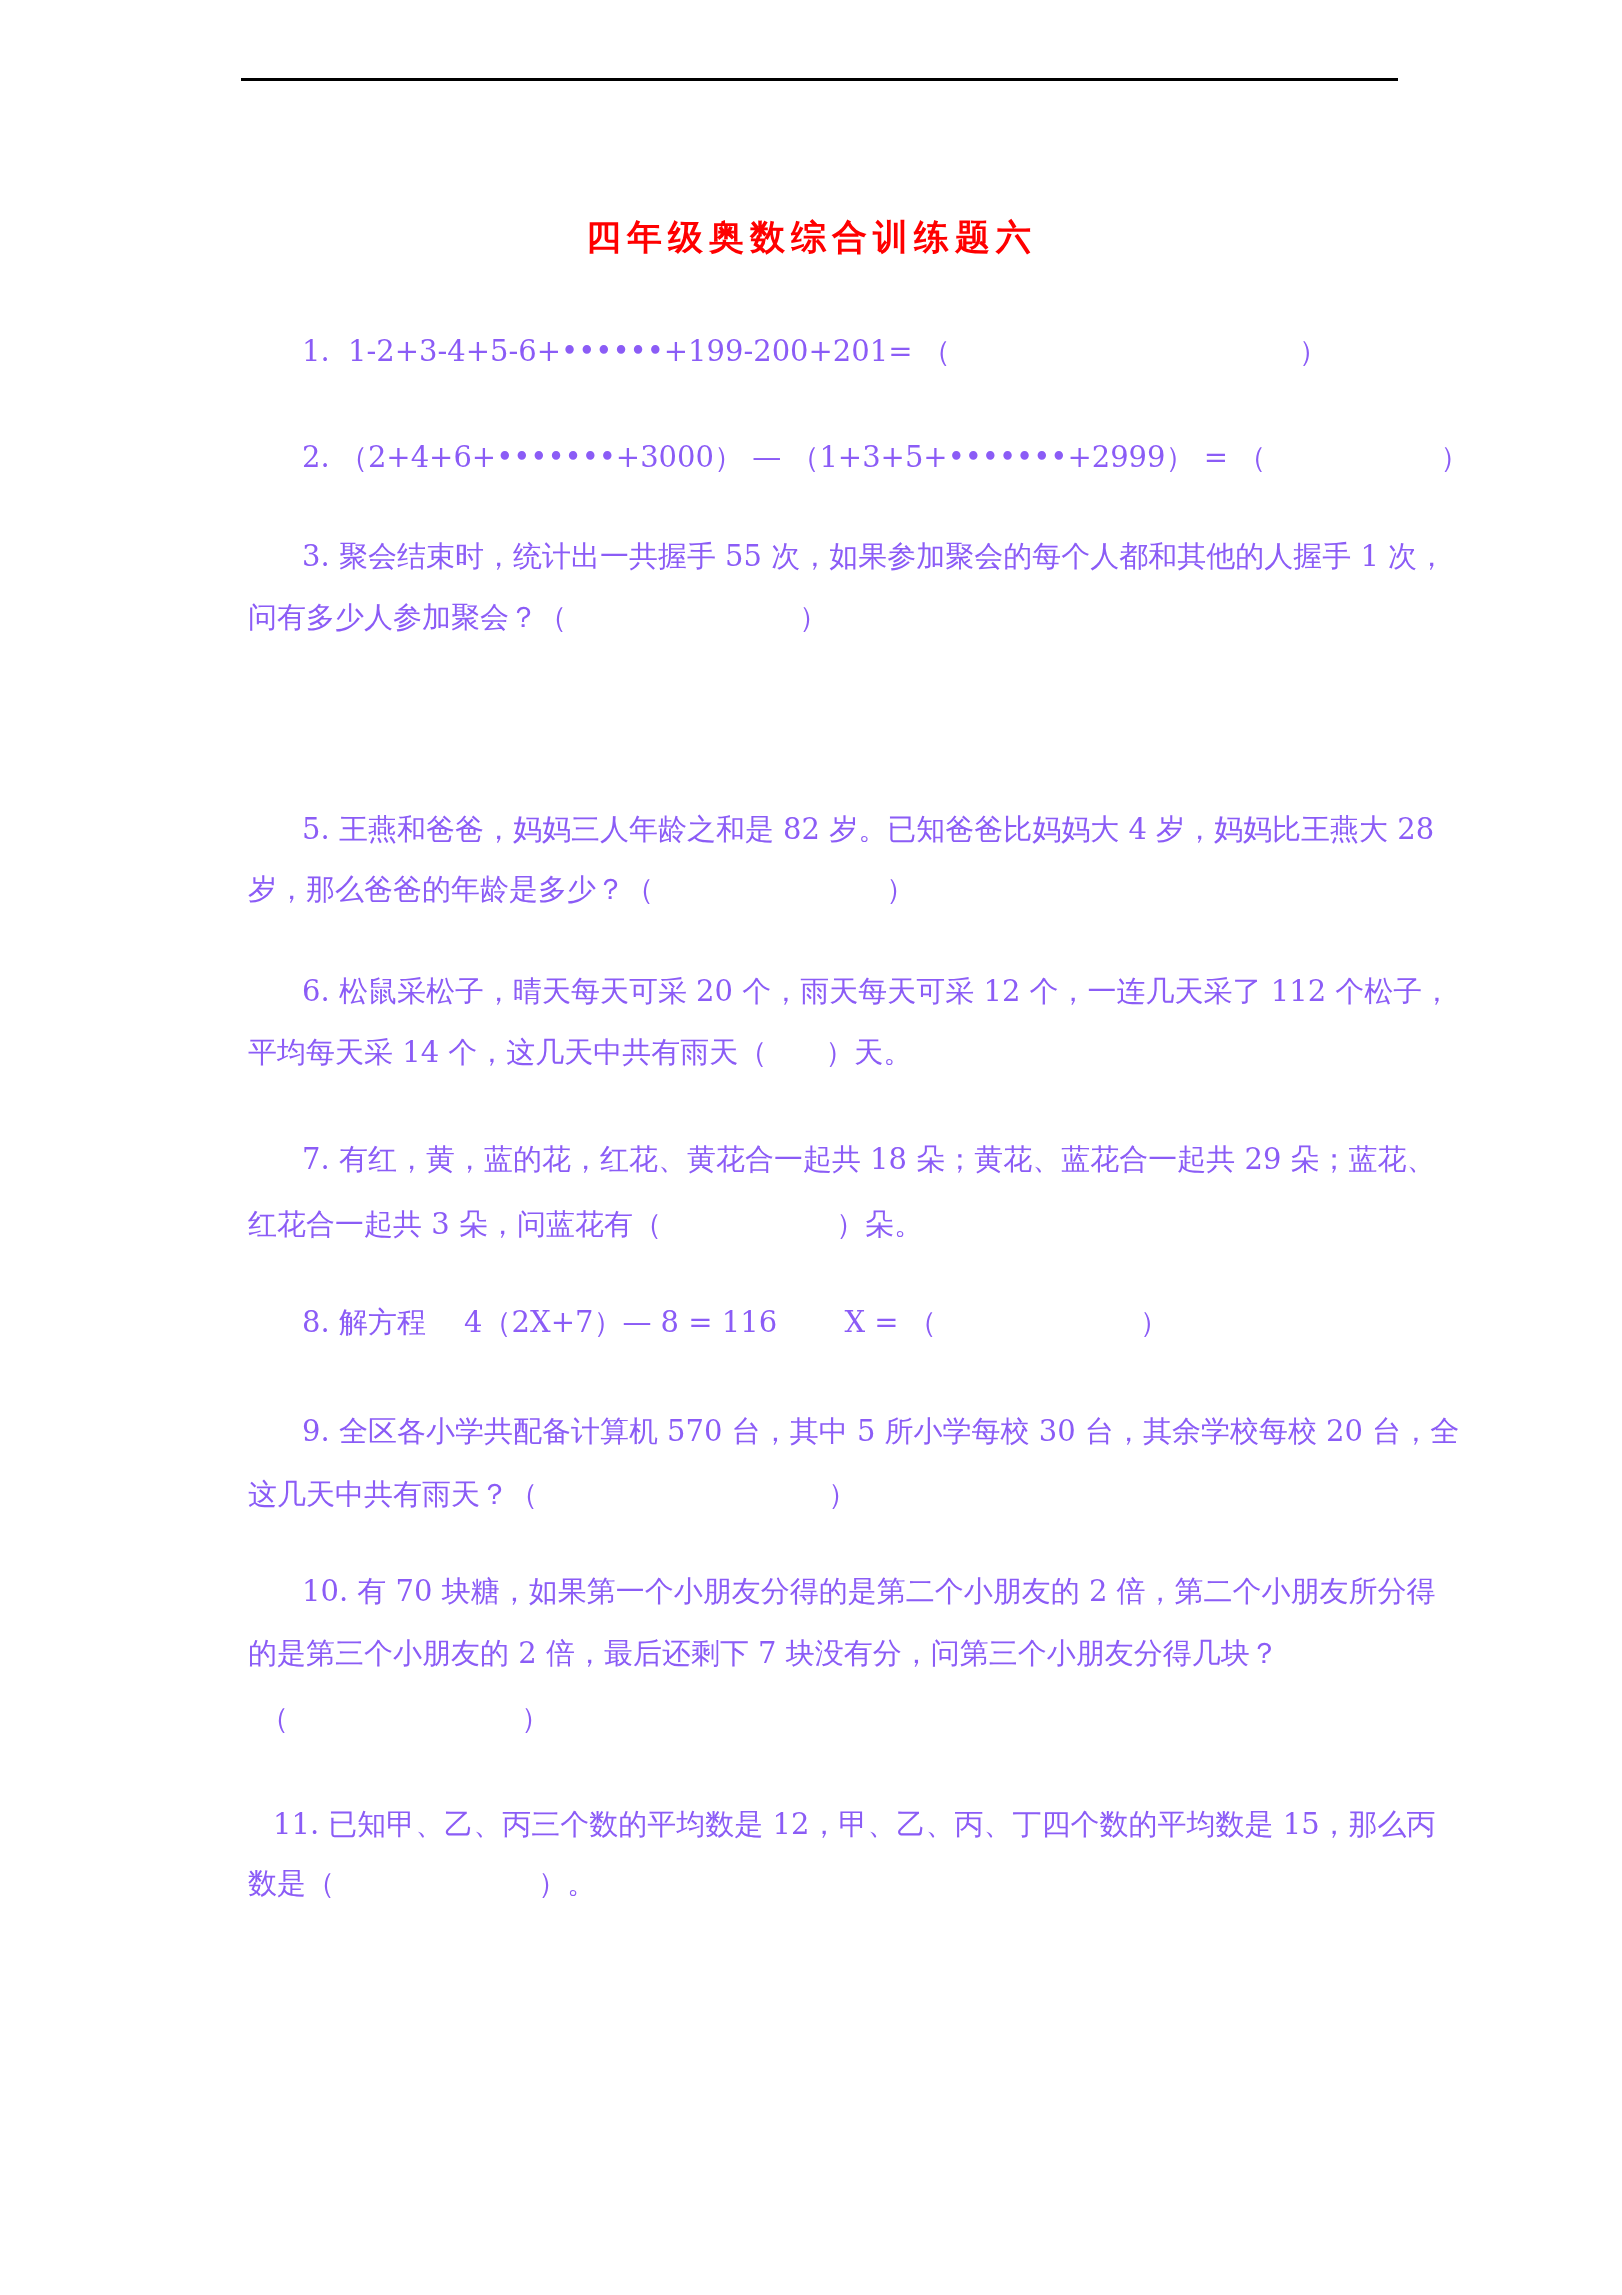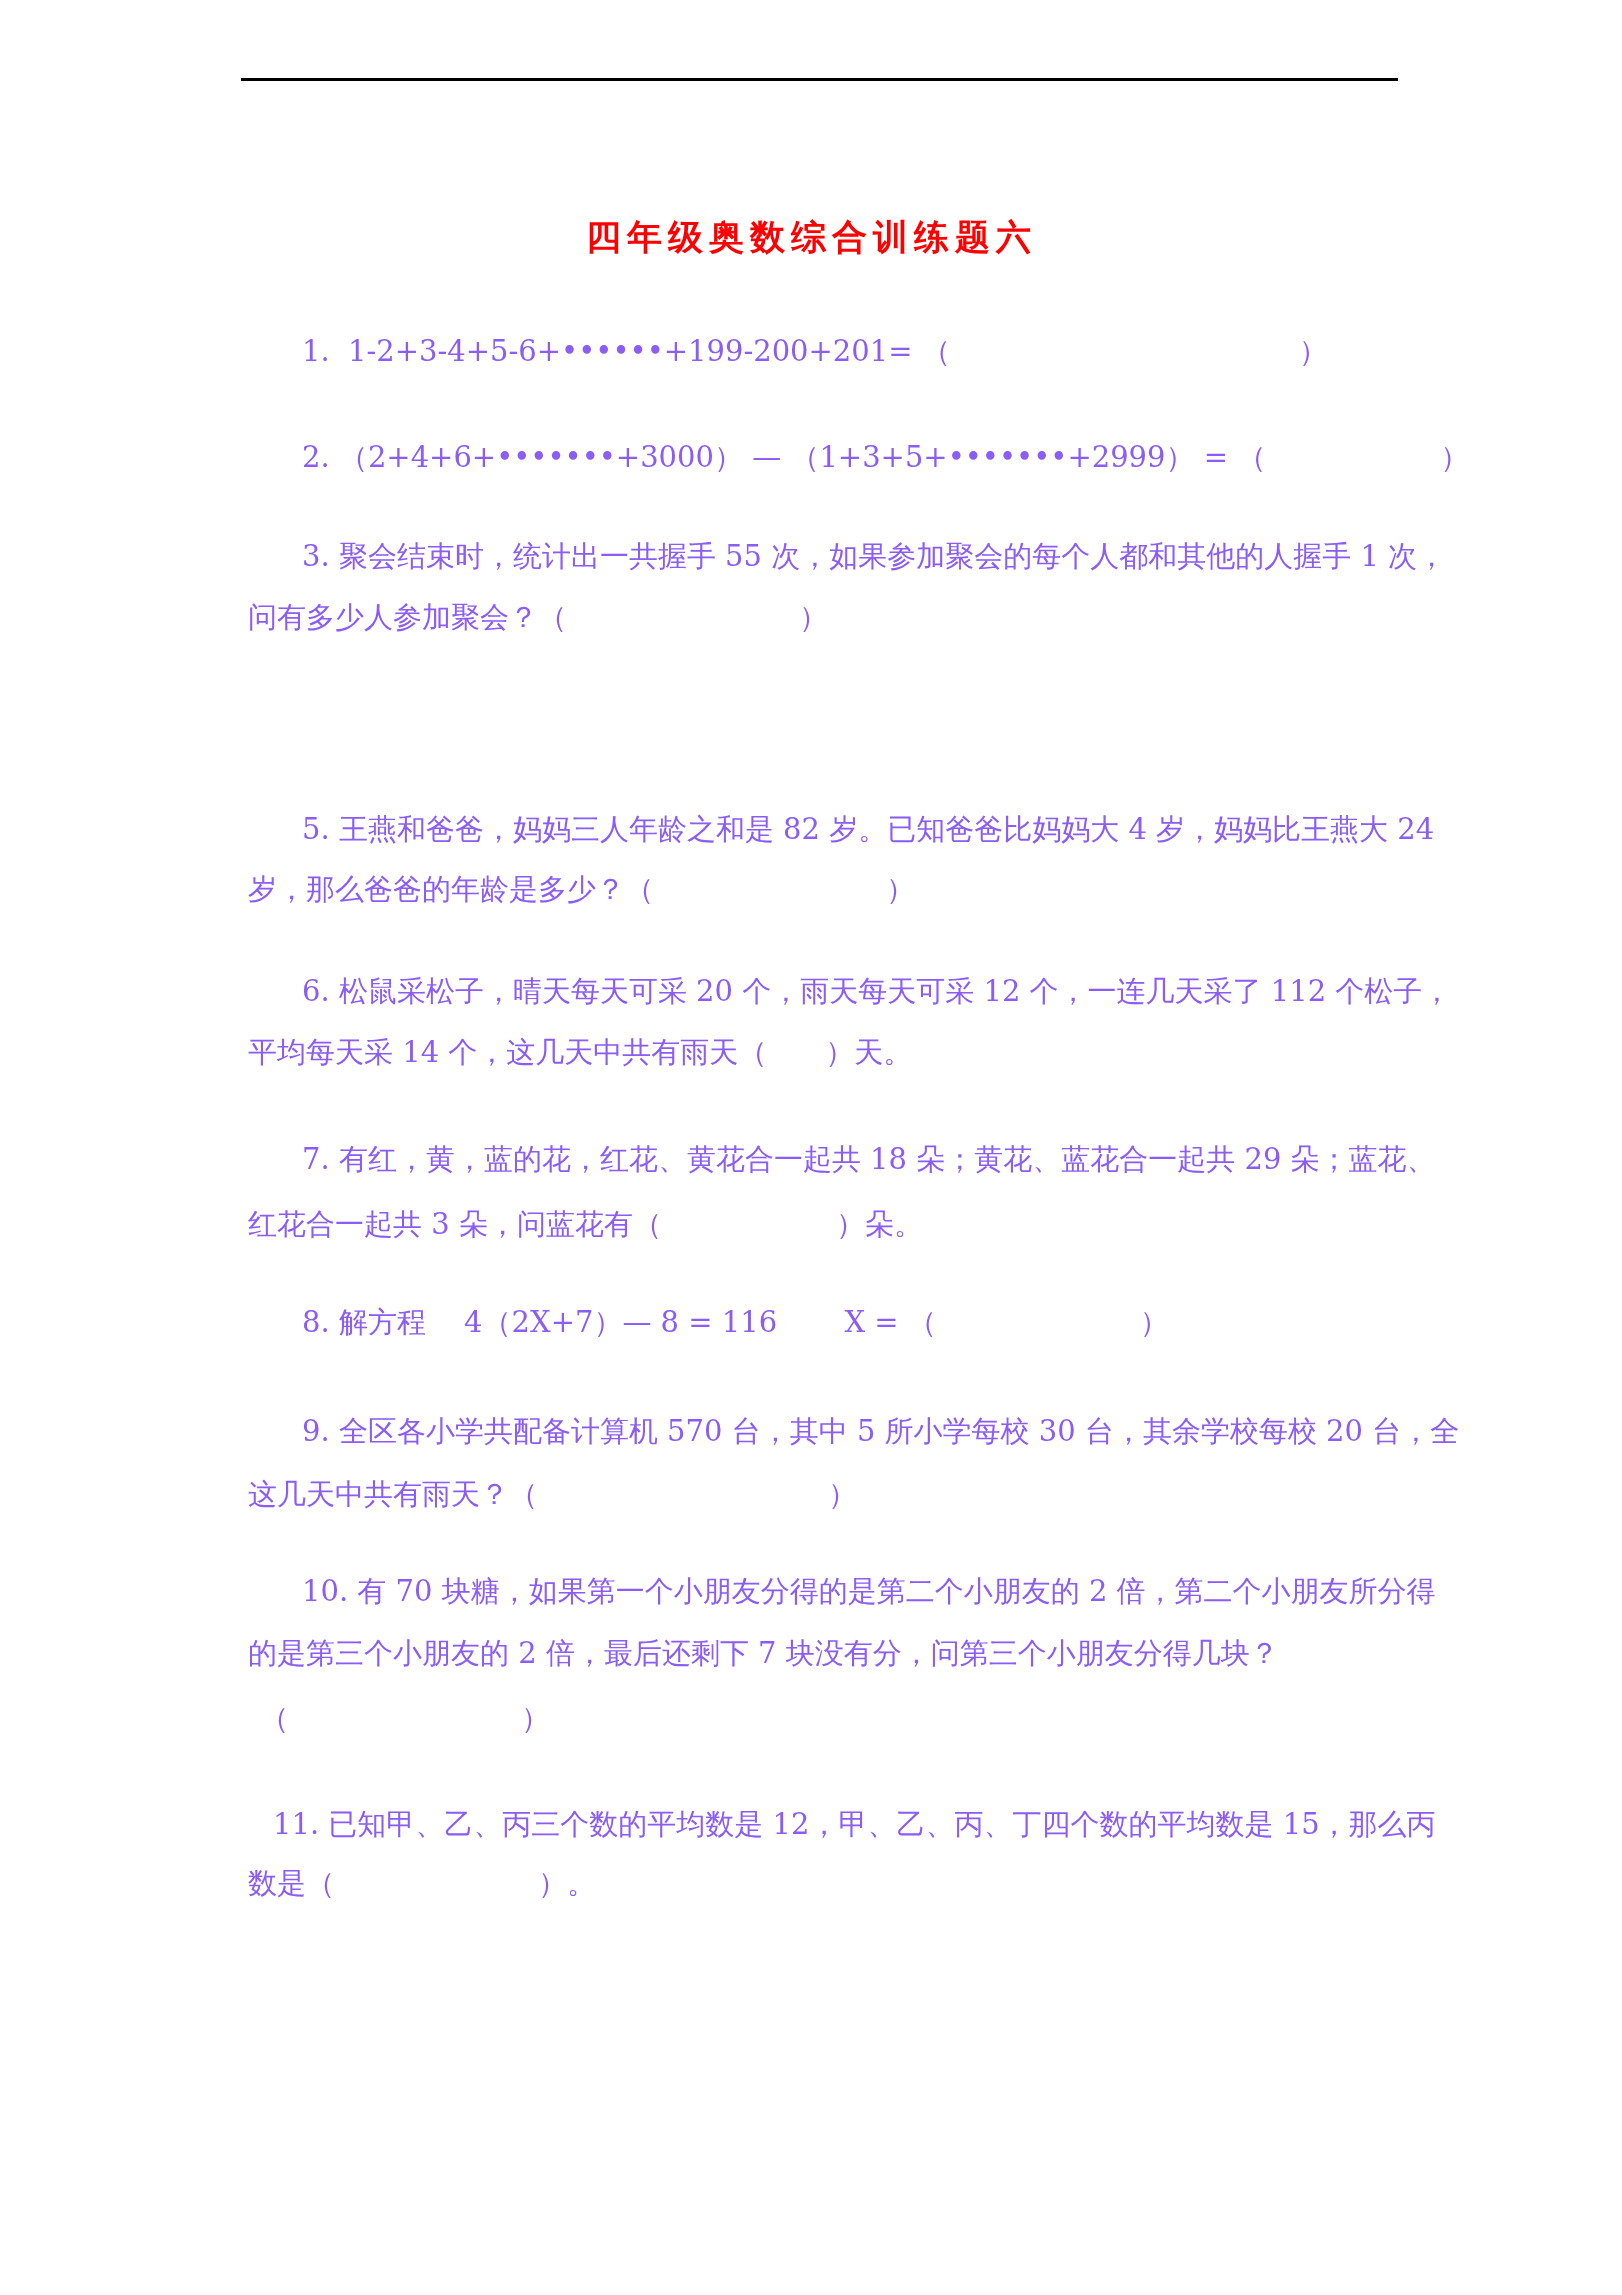--- a/index.html
+++ b/index.html
@@ -70,21 +70,21 @@
   <div id="doc-title" style="color: rgb(255, 0, 0);">四年级奥数综合训练题六</div>
 
   <div class="line" style="left:302px; top:332px">1.  1-2+3-4+5-6+••••••+199-200+201= （　　　　　　　　　　　　）</div>
 
   <div class="line" style="left:302px; top:438px">2. （2+4+6+•••••••+3000） — （1+3+5+•••••••+2999） = （　　　　　　）</div>
 
   <div class="line" style="left:302px; top:537px">3. 聚会结束时，统计出一共握手 55 次，如果参加聚会的每个人都和其他的人握手 1 次，</div>
   <div class="line" style="left:248px; top:598px">问有多少人参加聚会？（　　　　　　　　）</div>
 
 
-  <div class="line" style="left:302px; top:810px">5. 王燕和爸爸，妈妈三人年龄之和是 82 岁。已知爸爸比妈妈大 4 岁，妈妈比王燕大 24</div>
+  <div class="line" style="left:302px; top:810px">5. 王燕和爸爸，妈妈三人年龄之和是 82 岁。已知爸爸比妈妈大 4 岁，妈妈比王燕大 28</div>
   <div class="line" style="left:248px; top:870px">岁，那么爸爸的年龄是多少？（　　　　　　　　）</div>
 
   <div class="line" style="left:302px; top:972px">6. 松鼠采松子，晴天每天可采 20 个，雨天每天可采 12 个，一连几天采了 112 个松子，</div>
   <div class="line" style="left:248px; top:1033px">平均每天采 14 个，这几天中共有雨天（　　）天。</div>
 
   <div class="line" style="left:302px; top:1140px">7. 有红，黄，蓝的花，红花、黄花合一起共 18 朵；黄花、蓝花合一起共 29 朵；蓝花、</div>
   <div class="line" style="left:248px; top:1205px">红花合一起共 3 朵，问蓝花有（　　　　　　）朵。</div>
 
   <div class="line" style="left:302px; top:1303px">8. 解方程　 4（2X+7）— 8 = 116　　 X = （　　　　　　　）</div>
 

